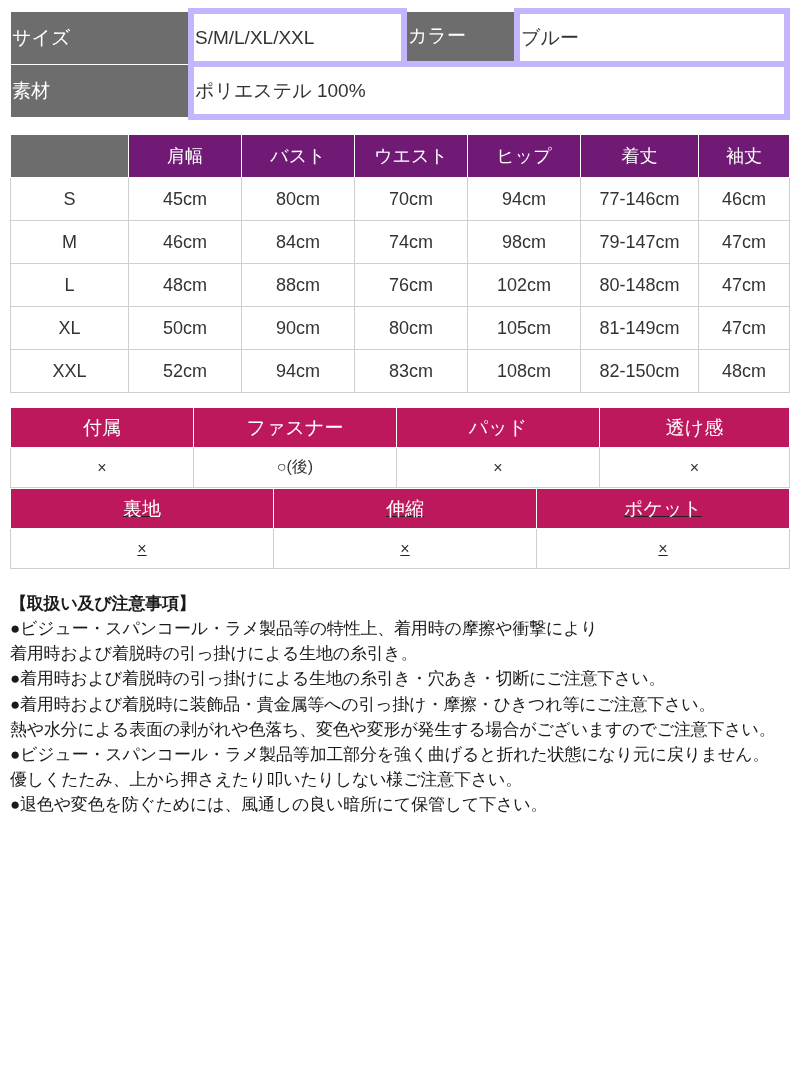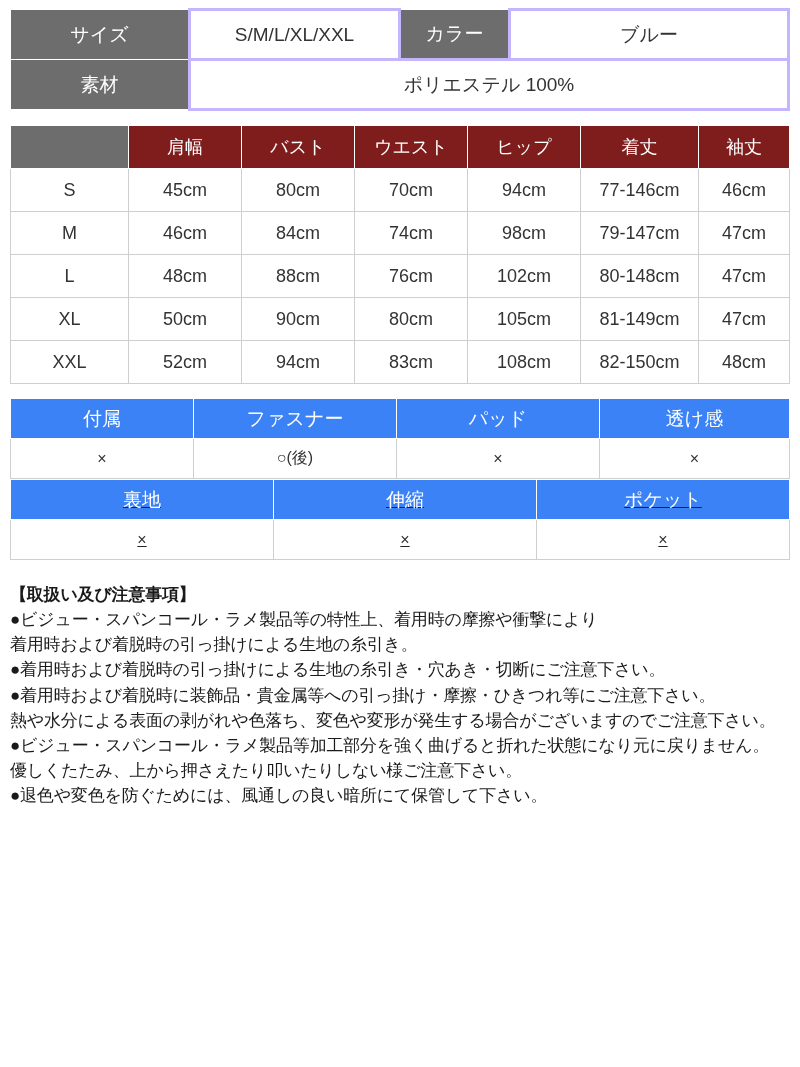--- a/index.html
+++ b/index.html
@@ -25,71 +25,71 @@
   table {
     border-collapse: collapse;
     width: 780px;
     table-layout: fixed;
   }
 
   
   .spec-table td {
     height: 45px;
     font-size: 19px;
-    text-align: center;
+    text-align: left;
     vertical-align: middle;
     border: 1px solid #ffffff;
   }
   .spec-table .label {
     background: #6d6d6d;
     color: #ffffff;
     font-weight: normal;
   }
   .spec-table .value {
     background: #ffffff;
     color: #333333;
-    border: 3px solid #c4b5fd;
+    border: 6px solid #c4b5fd;
   }
 
   
   .size-wrap {
     margin-top: 14px;
   }
   .size-table td, .size-table th {
     height: 40px;
     font-size: 18px;
     text-align: center;
     vertical-align: middle;
     border: 1px solid #cfcfcf;
     font-weight: normal;
     color: #333333;
   }
   .size-table thead th {
-    background: #7f1d1d;
+    background: #701a75;
     color: #ffffff;
     border: 1px solid #ffffff;
     font-size: 18px;
   }
   .size-table thead th.corner {
     background: #6d6d6d;
   }
 
   
   .attr-wrap {
     margin-top: 14px;
   }
   .attr-table td {
     height: 37px;
     font-size: 18px;
     text-align: center;
     vertical-align: middle;
     color: #333333;
   }
   .attr-table td.head {
-    background: #3b82f6;
+    background: #be185d;
     color: #ffffff;
     border: 1px solid #ffffff;
     font-size: 19px;
   }
   .attr-table td.val {
     background: #ffffff;
     border: 1px solid #cfcfcf;
     font-size: 16px;
   }
   .attr-table.second {

